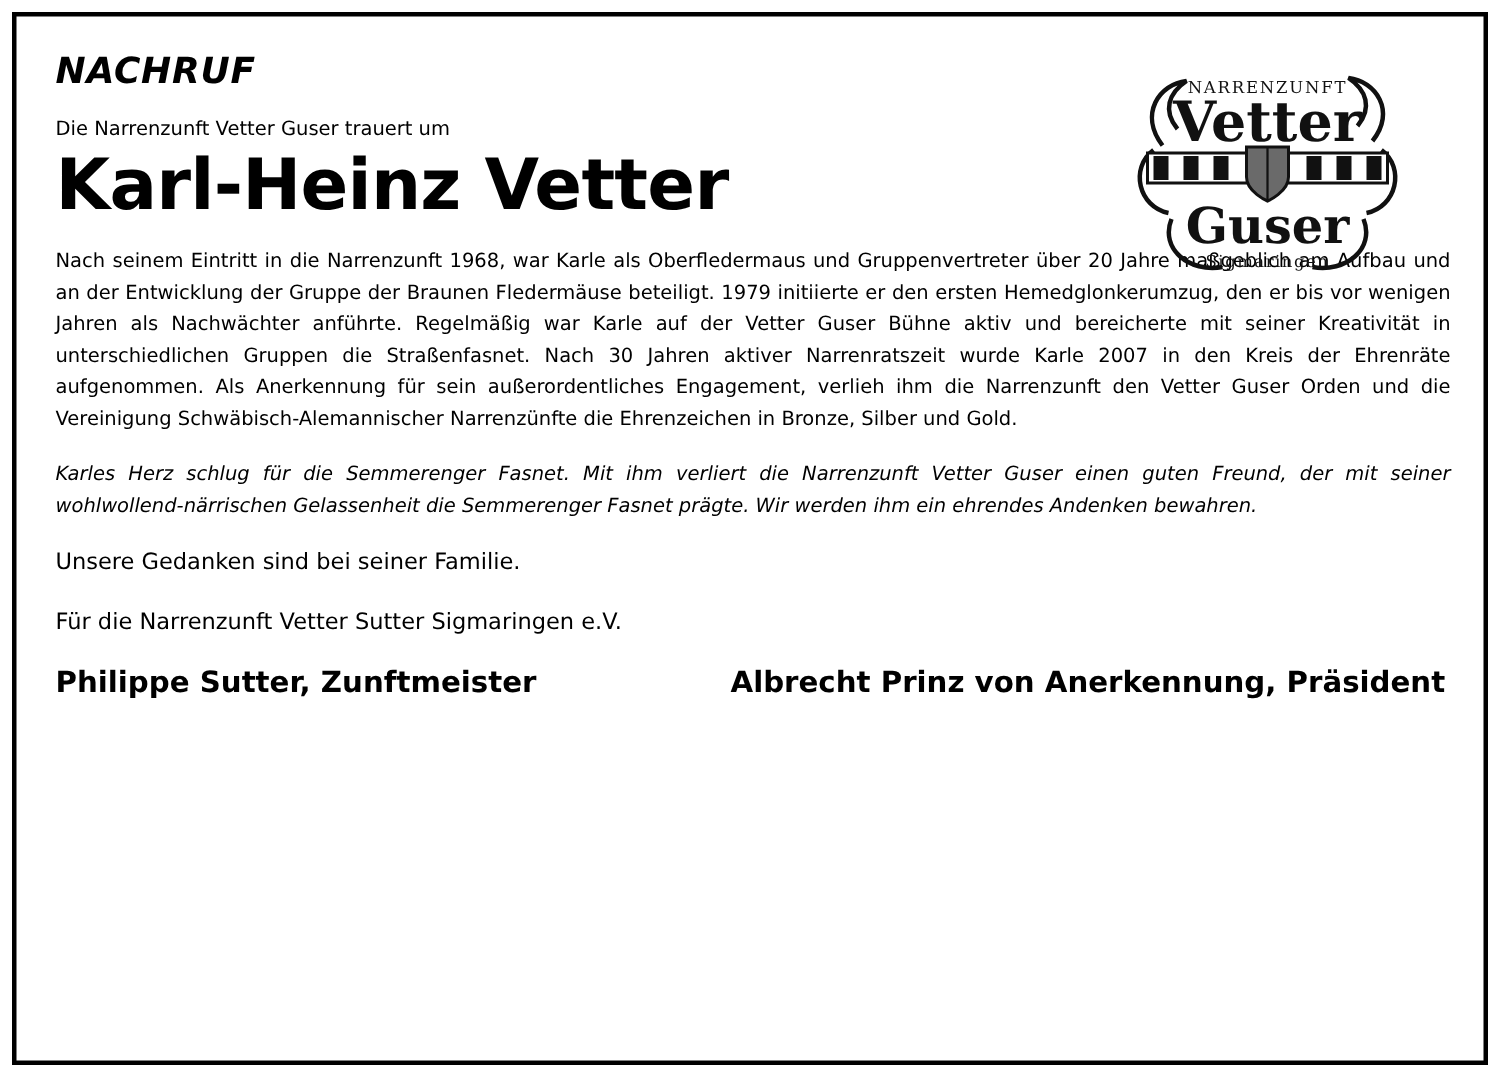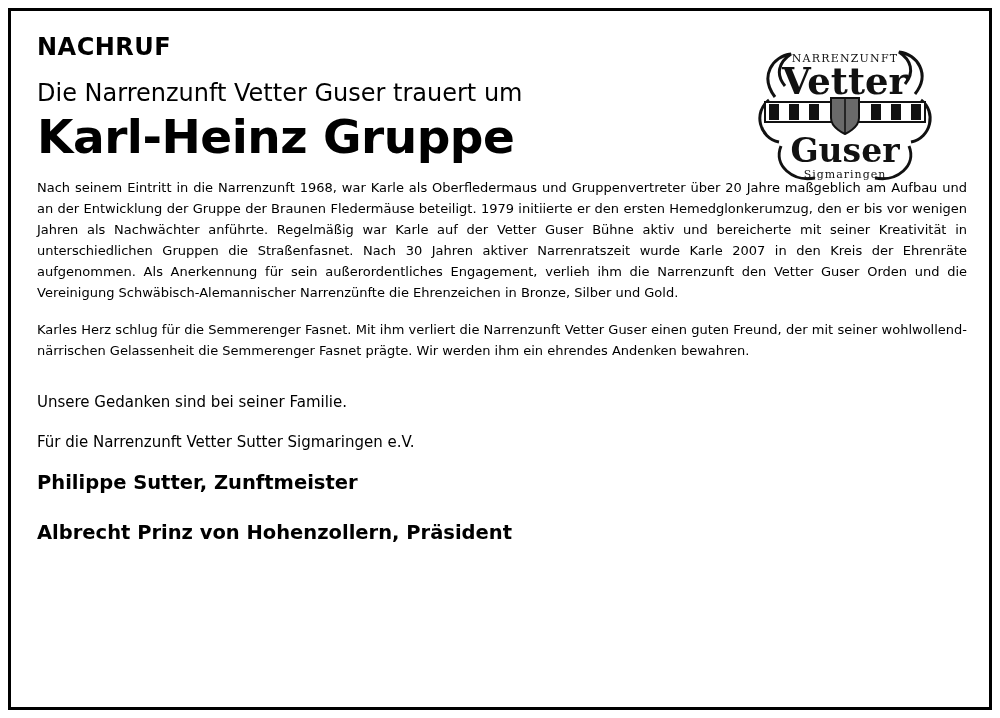--- a/index.html
+++ b/index.html
@@ -34,23 +34,24 @@
     left: 26px;
     top: 22px;
     right: 22px;
     bottom: 14px;
   }
   .kicker {
     font-size: 24px;
     font-weight: bold;
     letter-spacing: 0.5px;
     margin: 0 0 18px 0;
+    font-style: italic;
   }
   .intro {
-    font-size: 24px;
+    font-size: 13px;
     margin: 12px 0 4px 0;
   }
   .name {
     font-size: 47px;
     font-weight: bold;
     letter-spacing: -0.5px;
     margin: 4px 0 14px 0;
     line-height: 1.1;
   }
   .logo {
@@ -60,31 +61,30 @@
     width: 200px;
     height: 150px;
   }
   .logo svg { display: block; }
   .body-text {
     font-size: 13px;
     line-height: 1.62;
     text-align: justify;
     margin: 0 0 16px 0;
   }
-  .body-text.last { margin-bottom: 29px; }
+  .body-text.last { margin-bottom: 14px; font-style: italic; }
   .line {
     font-size: 15px;
     line-height: 1.62;
     margin: 0 0 16px 0;
   }
   .signatures {
     display: flex;
-    flex-direction: column;
+    flex-direction: row;
     margin-top: 12px;
-    gap: 27px;
   }
   .sig {
     font-size: 19.5px;
     font-weight: bold;
   }
   .sig-left { width: 450px; }
   .sig-right { flex: 1; }
 </style>
 </head>
 <body>
@@ -122,28 +122,28 @@
           </g>
 
           <text x="100" y="120" font-family="DejaVu Serif, serif" font-size="33" font-weight="bold" text-anchor="middle" fill="#111">Guser</text>
 
           <text x="100" y="136" font-family="DejaVu Serif, serif" font-size="11" letter-spacing="1" text-anchor="middle" fill="#111">Sigmaringen</text>
         </svg>
       </div>
 
       <div class="kicker">NACHRUF</div>
       <div class="intro">Die Narrenzunft Vetter Guser trauert um</div>
-      <div class="name">Karl-Heinz Gruppe</div>
+      <div class="name">Karl-Heinz Vetter</div>
 
       <p class="body-text">Nach seinem Eintritt in die Narrenzunft 1968, war Karle als Oberfledermaus und Gruppenvertreter über 20 Jahre maßgeblich am Aufbau und an der Entwicklung der Gruppe der Braunen Fledermäuse beteiligt. 1979 initiierte er den ersten Hemedglonkerumzug, den er bis vor wenigen Jahren als Nachwächter anführte. Regelmäßig war Karle auf der Vetter Guser Bühne aktiv und bereicherte mit seiner Kreativität in unterschiedlichen Gruppen die Straßenfasnet. Nach 30 Jahren aktiver Narrenratszeit wurde Karle 2007 in den Kreis der Ehrenräte aufgenommen. Als Anerkennung für sein außerordentliches Engagement, verlieh ihm die Narrenzunft den Vetter Guser Orden und die Vereinigung Schwäbisch-Alemannischer Narrenzünfte die Ehrenzeichen in Bronze, Silber und Gold.</p>
       <p class="body-text last">Karles Herz schlug für die Semmerenger Fasnet. Mit ihm verliert die Narrenzunft Vetter Guser einen guten Freund, der mit seiner wohlwollend-närrischen Gelassenheit die Semmerenger Fasnet prägte. Wir werden ihm ein ehrendes Andenken bewahren.</p>
 
       <p class="line">Unsere Gedanken sind bei seiner Familie.</p>
       <p class="line">Für die Narrenzunft Vetter Sutter Sigmaringen e.V.</p>
 
       <div class="signatures">
         <div class="sig sig-left">Philippe Sutter, Zunftmeister</div>
-        <div class="sig sig-right">Albrecht Prinz von Hohenzollern, Präsident</div>
+        <div class="sig sig-right">Albrecht Prinz von Anerkennung, Präsident</div>
       </div>
 
     </div>
   </div>
 </div>
 
 </body></html>

